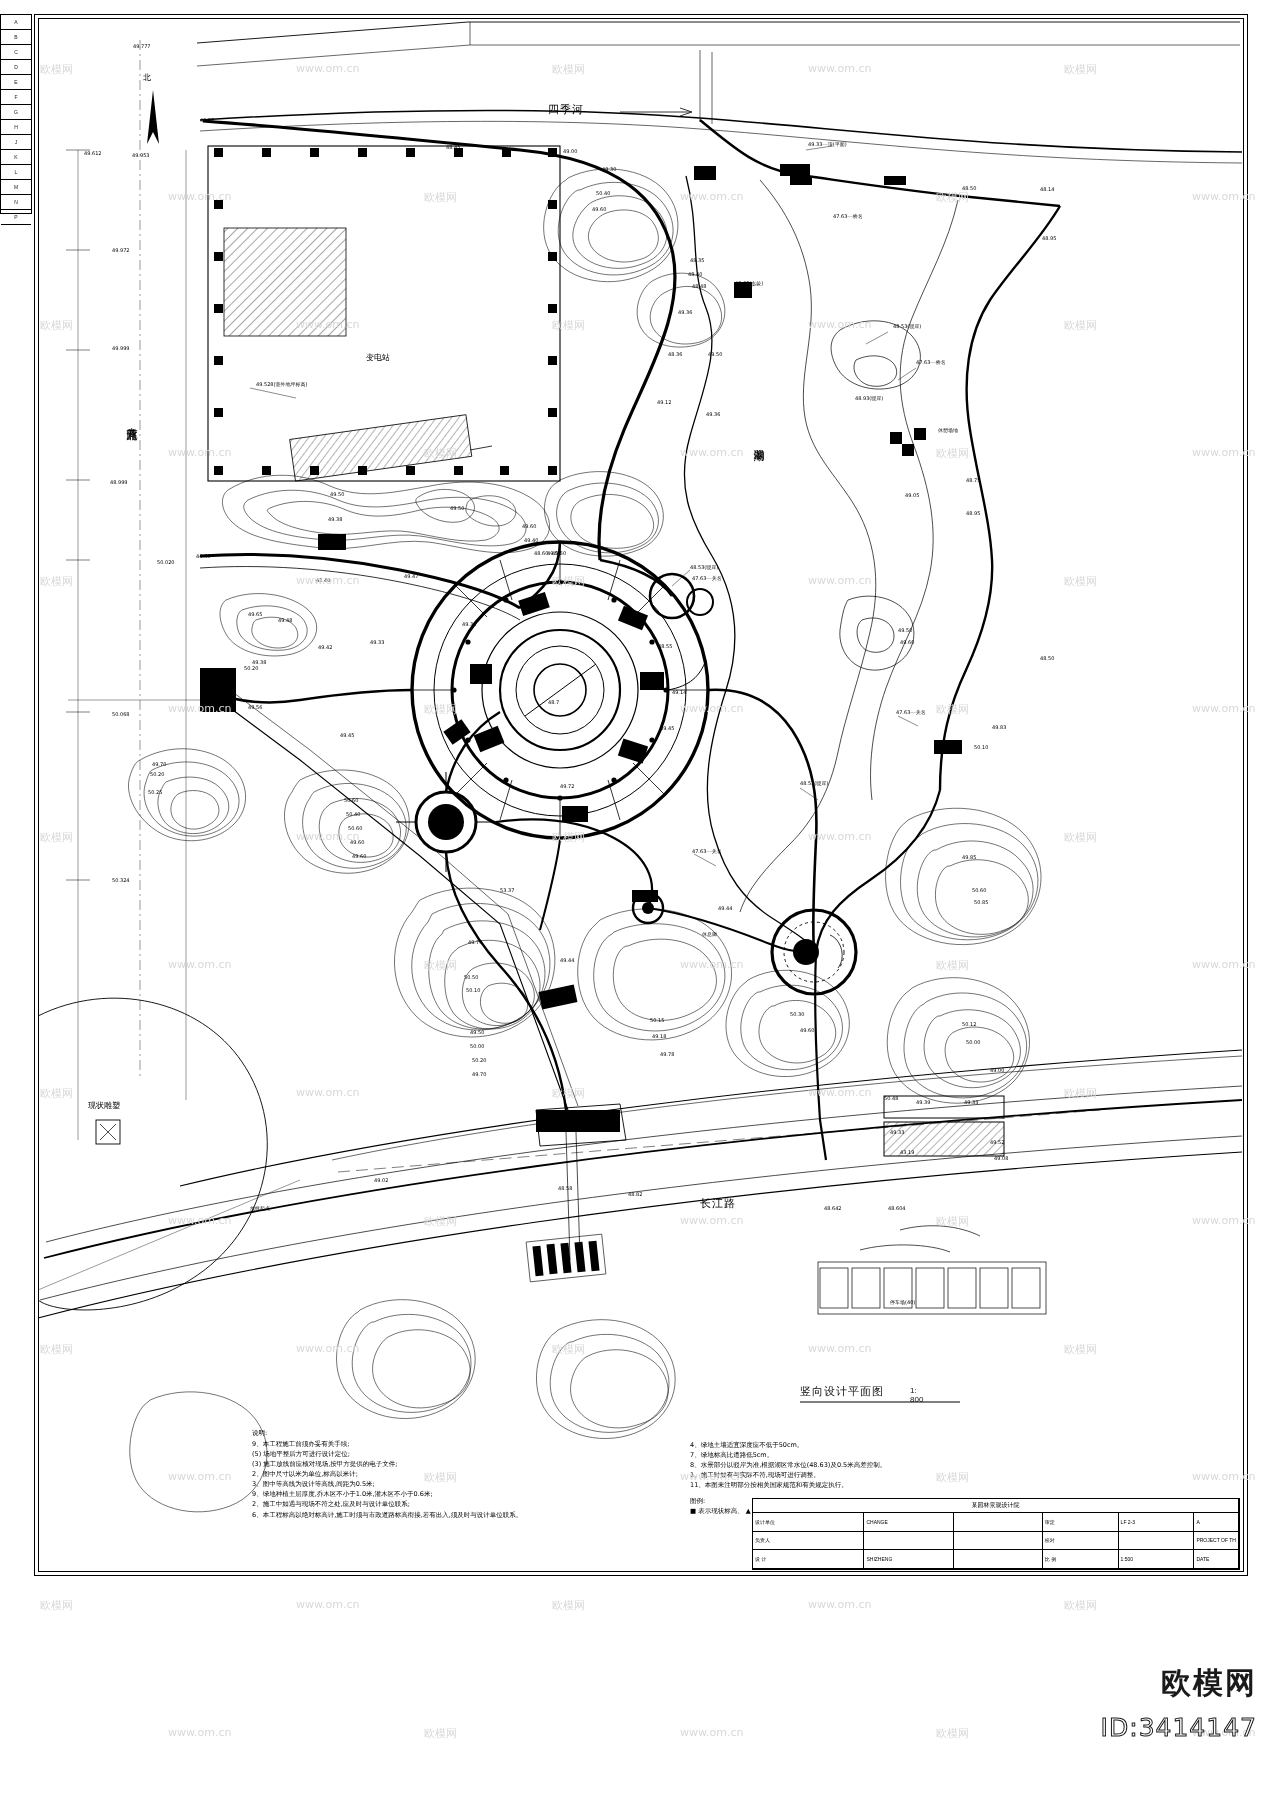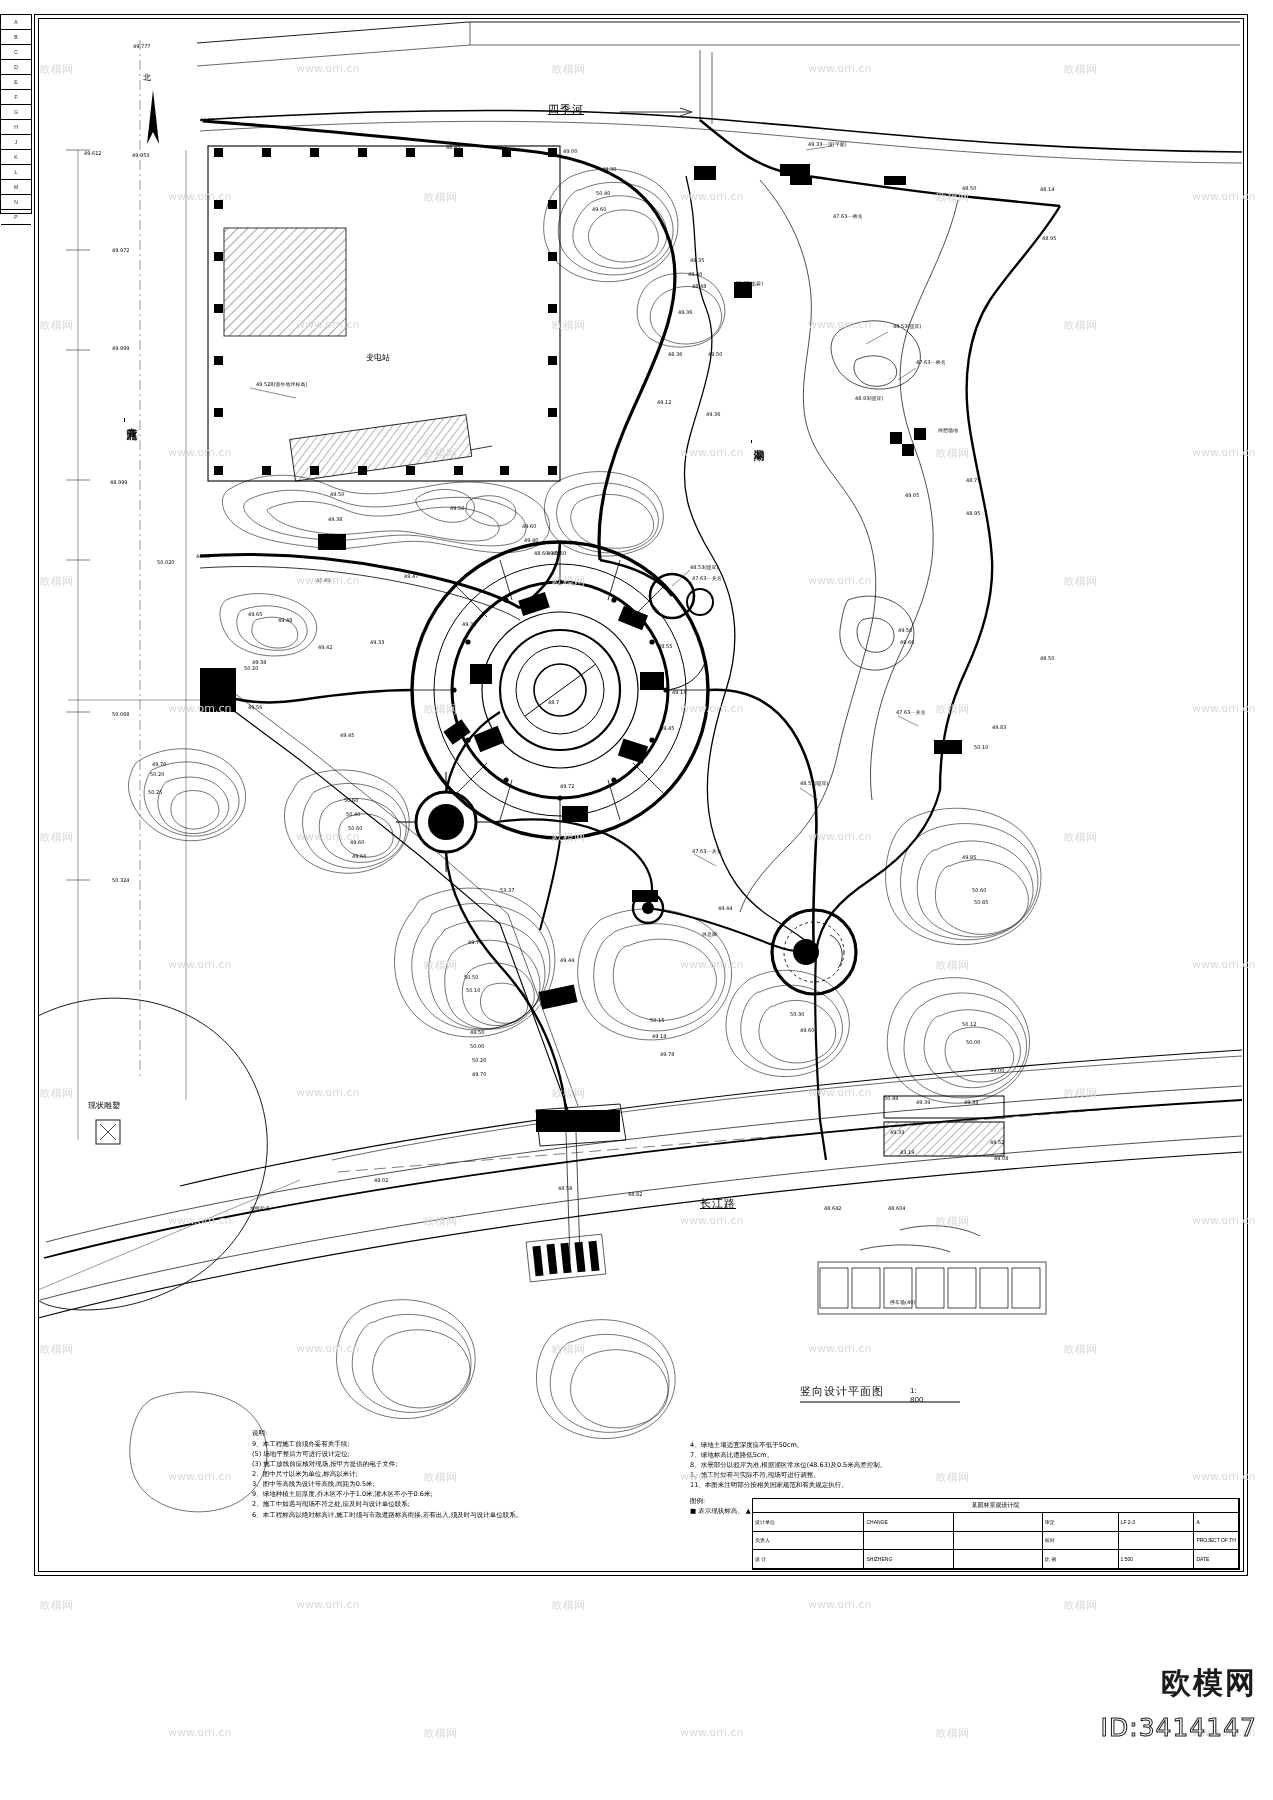--- a/index.html
+++ b/index.html
@@ -56,21 +56,21 @@
   .lbl {
     position: absolute;
     font-size: 6px;
     line-height: 1;
     color: #000;
     white-space: nowrap;
     font-family: "DejaVu Sans", sans-serif;
   }
   .lbl.sm { font-size: 5px; }
   .lbl.md { font-size: 8px; }
-  .lbl.big { font-size: 11px; letter-spacing: 1px; text-decoration: underline; }
+  .lbl.big { font-size: 11px; letter-spacing: 1px; }
   .vert {
     writing-mode: vertical-rl;
     text-orientation: upright;
   }
   
   svg.map {
     position: absolute;
     left: 0; top: 0;
     width: 1273px;
     height: 1800px;

